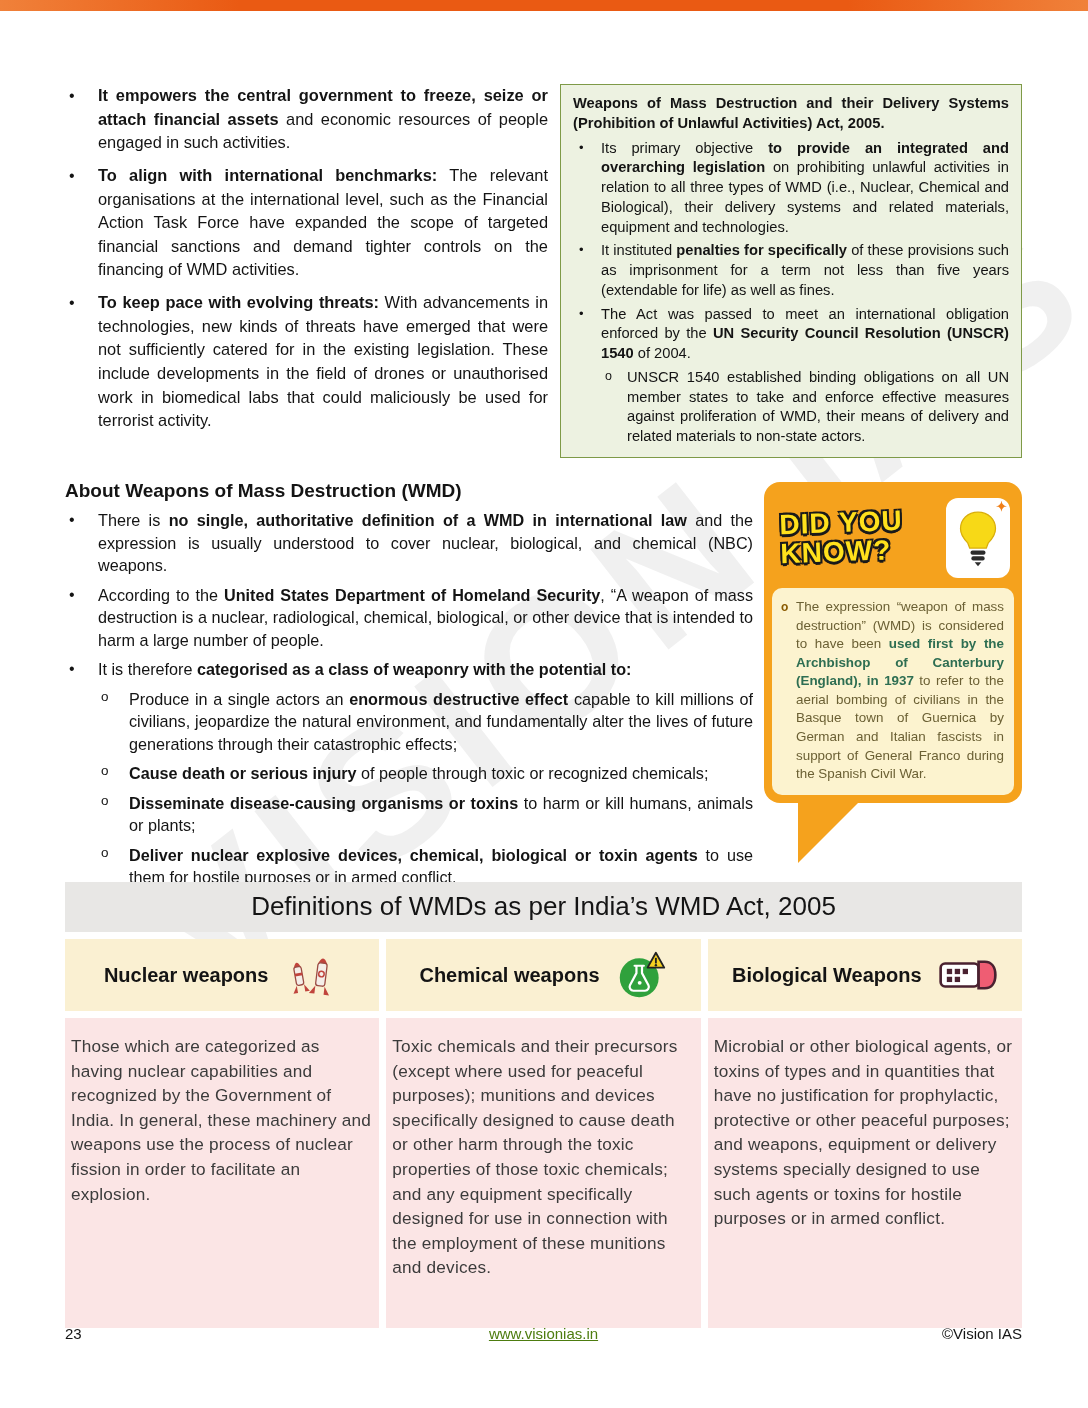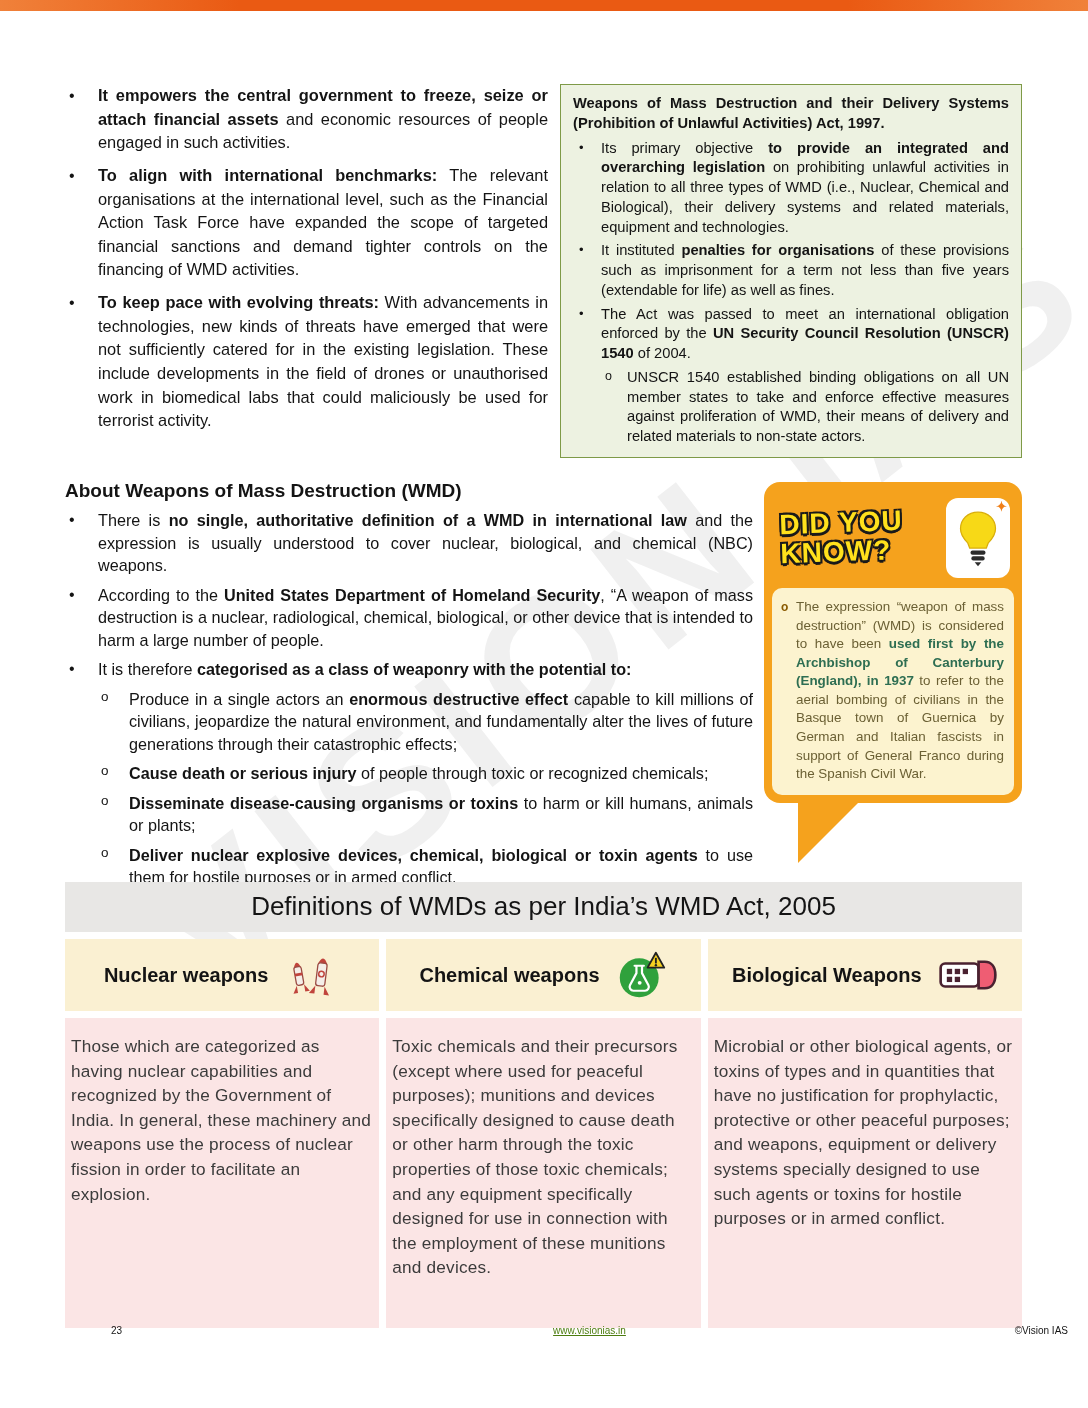--- a/index.html
+++ b/index.html
@@ -60,22 +60,22 @@
   
   .def-table{ position:absolute; left:65px; top:882px; width:957px; z-index:1; }
   .tbl-title{ background:#E8E7E5; text-align:center; font-weight:normal; font-size:26px; padding:9px 0 10px; }
   .tbl-grid{ display:grid; grid-template-columns:1fr 1fr 1fr; gap:7px; margin-top:7px; }
   .hdr-cell{ background:#FAF0D2; display:flex; align-items:center; justify-content:center;
     gap:16px; height:72px; font-weight:bold; font-size:20px; }
   .body-cell{ background:#FBE5E5; padding:16px 6px; font-size:17.2px; line-height:1.43;
     color:#3b3b3b; letter-spacing:0.2px; min-height:310px; }
 
   
-  .footer{ position:absolute; left:65px; top:1325px; width:957px; font-size:10px;
-    display:flex; align-items:center; z-index:1;margin-left:46px; }
+  .footer{ position:absolute; left:65px; top:1325px; width:957px; font-size:15px;
+    display:flex; align-items:center; z-index:1; }
   .footer .site{ position:absolute; left:50%; transform:translateX(-50%);
     color:#4d7c0f; text-decoration:underline; cursor:pointer; }
   .footer .copyright{ margin-left:auto; }
 </style>
 </head>
 <body>
 
 <div class="topbar"></div>
 <div class="watermark">VISION IAS</div>
 
@@ -88,28 +88,28 @@
     <span class="mark">•</span>
     <p><span class="rich-b">To align with international benchmarks:</span><span> The relevant organisations at the international level, such as the Financial Action Task Force have expanded the scope of targeted financial sanctions and demand tighter controls on the financing of WMD activities.</span></p>
   </div>
   <div class="bullet">
     <span class="mark">•</span>
     <p><span class="rich-b">To keep pace with evolving threats:</span><span> With advancements in technologies, new kinds of threats have emerged that were not sufficiently catered for in the existing legislation. These include developments in the field of drones or unauthorised work in biomedical labs that could maliciously be used for terrorist activity.</span></p>
   </div>
 </div>
 
 <aside class="act-box">
-  <p class="gb-title">Weapons of Mass Destruction and their Delivery Systems (Prohibition of Unlawful Activities) Act, 1997.</p>
+  <p class="gb-title">Weapons of Mass Destruction and their Delivery Systems (Prohibition of Unlawful Activities) Act, 2005.</p>
   <div class="bullet">
     <span class="mark">•</span>
     <p><span>Its primary objective </span><span class="rich-b">to provide an integrated and overarching legislation</span><span> on prohibiting unlawful activities in relation to all three types of WMD (i.e., Nuclear, Chemical and Biological), their delivery systems and related materials, equipment and technologies.</span></p>
   </div>
   <div class="bullet">
     <span class="mark">•</span>
-    <p><span>It instituted </span><span class="rich-b">penalties for organisations</span><span> of these provisions such as imprisonment for a term not less than five years (extendable for life) as well as fines.</span></p>
+    <p><span>It instituted </span><span class="rich-b">penalties for specifically</span><span> of these provisions such as imprisonment for a term not less than five years (extendable for life) as well as fines.</span></p>
   </div>
   <div class="bullet">
     <span class="mark">•</span>
     <p><span>The Act was passed to meet an international obligation enforced by the </span><span class="rich-b">UN Security Council Resolution (UNSCR) 1540</span><span> of 2004.</span></p>
   </div>
   <div class="sub">
     <span class="mark">o</span>
     <p><span>UNSCR 1540 established binding obligations on all UN member states to take and enforce effective measures against proliferation of WMD, their means of delivery and related materials to non-state actors.</span></p>
   </div>
 </aside>

